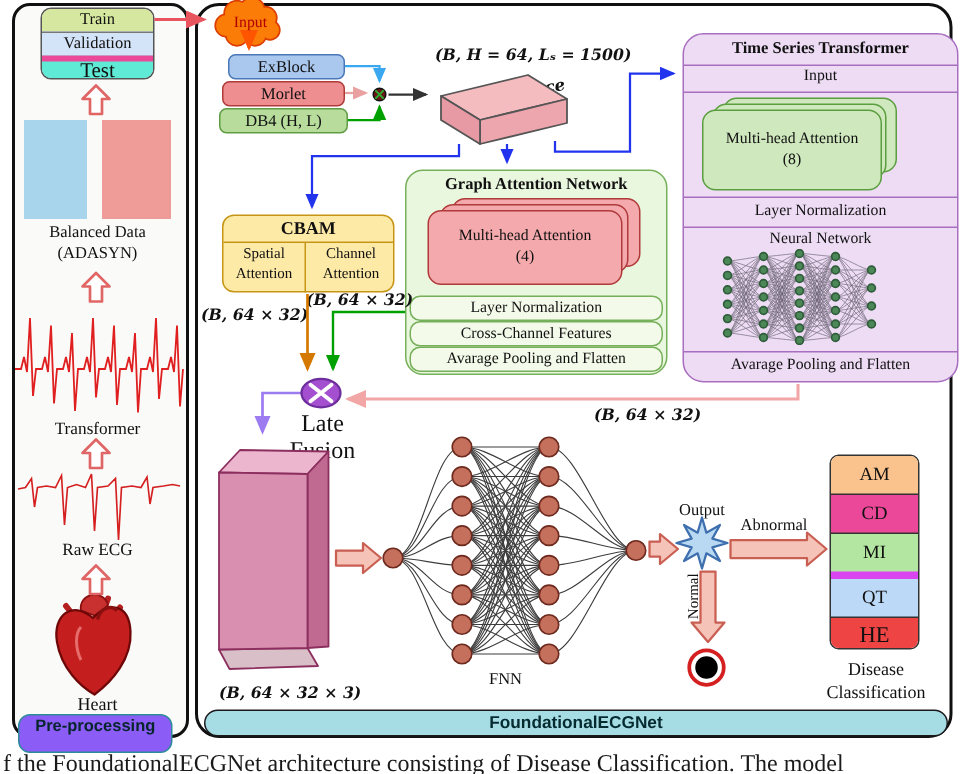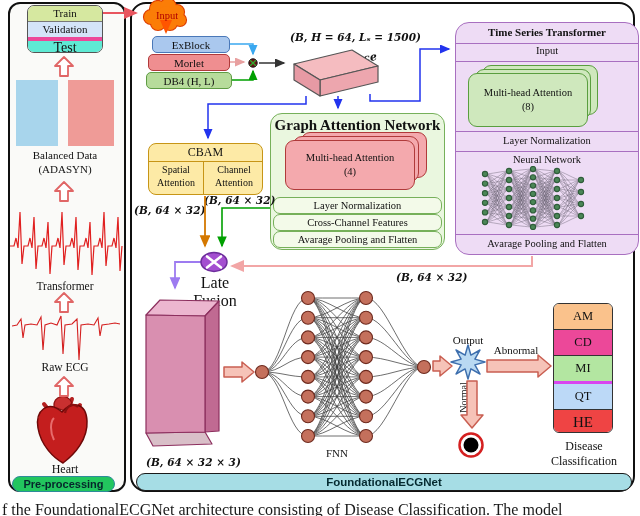--- a/index.html
+++ b/index.html
@@ -49,21 +49,21 @@
 
   <svg class="abs" style="left:32px;top:392px" width="62" height="74" viewBox="0 0 62 74">
     <path d="M12,12 L19,21 M40,7 L36,18 M48,13 L41,22" stroke="#b42020" stroke-width="4" fill="none" stroke-linecap="round"></path>
     <path d="M22,15 C20,4 36,0 40,11 L33,19 Z" fill="#c93030" stroke="#8a1010" stroke-width="1.2"></path>
     <path d="M30,20 C16,8 3,18 6,36 C9,54 22,66 31,71 C43,62 56,47 55,29 C54,10 40,9 30,20 Z" fill="#c41e1e" stroke="#6e0808" stroke-width="1.5"></path>
     <path d="M22,26 C18,30 18,40 22,48" stroke="#f08080" stroke-width="2" fill="none" opacity="0.8"></path>
     <path d="M33,21 C35,13 42,11 46,15" stroke="#8a1010" stroke-width="2.2" fill="none"></path>
   </svg>
   <div class="abs ctr" style="left:10px;top:462px;width:110px;font-size:12px">Heart</div>
 
-  <div class="abs ctr bsans" style="left:12px;top:476px;width:103px;height:16px;line-height:14px;font-size:11px;background:#22c55e;border:1.5px solid #2e8b9a;border-radius:8px;box-sizing:border-box;color:#06262b">Pre-processing</div>
+  <div class="abs ctr bsans" style="left:12px;top:476px;width:103px;height:26px;line-height:14px;font-size:11px;background:#8b5cf6;border:1.5px solid #2e8b9a;border-radius:8px;box-sizing:border-box;color:#06262b">Pre-processing</div>
 
   <div class="abs panel" style="left:130px;top:2px;width:505px;height:490px;border-radius:16px"></div>
 
   <div class="abs ctr" style="left:152px;top:36px;width:78px;height:17px;line-height:16px;font-size:11px;background:#aac8ee;border:1.3px solid #4a78b8;border-radius:5px;box-sizing:border-box">ExBlock</div>
   <div class="abs ctr" style="left:148px;top:54px;width:82px;height:17px;line-height:16px;font-size:11px;background:#ef8e90;border:1.3px solid #b03a3a;border-radius:5px;box-sizing:border-box">Morlet</div>
   <div class="abs ctr" style="left:146px;top:72px;width:86px;height:17px;line-height:16px;font-size:11px;background:#b7dc9b;border:1.3px solid #5f9c44;border-radius:5px;box-sizing:border-box">DB4 (H, L)</div>
 
   <div class="abs ctr math" style="left:290px;top:31px;width:118px">(B, H = 64, Lₛ = 1500)</div>
   <div class="abs ctr math" style="left:297px;top:57px;width:78px;font-size:11px;transform:rotate(-10deg)">Latent Space</div>
 
@@ -296,34 +296,34 @@
       <circle cx="80" cy="41" r="2.6" fill="#4b8757" stroke="#2f5d3a" stroke-width="1.1"></circle>
       <circle cx="80" cy="50" r="2.6" fill="#4b8757" stroke="#2f5d3a" stroke-width="1.1"></circle>
       <circle cx="80" cy="59" r="2.6" fill="#4b8757" stroke="#2f5d3a" stroke-width="1.1"></circle>
       <circle cx="104" cy="14" r="2.6" fill="#4b8757" stroke="#2f5d3a" stroke-width="1.1"></circle>
       <circle cx="104" cy="26" r="2.6" fill="#4b8757" stroke="#2f5d3a" stroke-width="1.1"></circle>
       <circle cx="104" cy="38" r="2.6" fill="#4b8757" stroke="#2f5d3a" stroke-width="1.1"></circle>
       <circle cx="104" cy="50" r="2.6" fill="#4b8757" stroke="#2f5d3a" stroke-width="1.1"></circle>
     </svg>
 
   <div class="abs" style="left:270px;top:113px;width:175px;height:137px;background:#eaf7df;border:1.6px solid #76b05a;border-radius:12px;box-sizing:border-box">
-    <div class="abs ctr" style="left:0;top:3px;width:100%;font-size:15px;font-weight:700">Graph Attention Network</div>
+    <div class="abs ctr" style="left:0;top:3px;width:100%;font-size:11px;font-weight:700">Graph Attention Network</div>
     <div class="abs card" style="left:30px;top:18px;width:126px;height:46px;background:#f4a9ad;border:1.4px solid #b03a3a"></div>
     <div class="abs card" style="left:22px;top:22px;width:126px;height:46px;background:#f4a9ad;border:1.4px solid #b03a3a"></div>
     <div class="abs card ctr" style="left:14px;top:26px;width:130px;height:50px;background:#f4a9ad;border:1.4px solid #b03a3a;font-size:10.5px;padding-top:10px;line-height:14px;box-sizing:border-box">
       <div>Multi-head Attention</div>
         <div>(4)</div>
     </div>
     <div class="abs gatrow" style="left:2px;right:2px;top:83px;height:17px">Layer Normalization</div>
     <div class="abs gatrow" style="left:2px;right:2px;top:100px;height:17px">Cross-Channel Features</div>
     <div class="abs gatrow" style="left:2px;right:2px;top:117px;height:17px">Avarage Pooling and Flatten</div>
   </div>
 
   <div class="abs" style="left:148px;top:143px;width:115px;height:52px;background:#fdeaa6;border:1.5px solid #c79516;border-radius:8px;box-sizing:border-box">
-    <div class="abs ctr" style="left:0;top:1px;width:100%;font-size:12px;font-weight:400">CBAM</div>
+    <div class="abs ctr" style="left:0;top:1px;width:100%;font-size:12px;font-weight:700">CBAM</div>
     <div class="abs" style="left:0;right:0;top:17px;border-top:1px solid #c79516;height:0"></div>
     <div class="abs ctr" style="left:0;top:18px;width:55px;height:33px;border-right:1px solid #c79516;font-size:10px;line-height:1.25;padding-top:2px;box-sizing:border-box">Spatial Attention</div>
     <div class="abs ctr" style="left:56px;top:18px;width:58px;height:33px;font-size:10px;line-height:1.25;padding-top:2px;box-sizing:border-box">Channel Attention</div>
   </div>
 
   <div class="abs ctr math" style="left:134px;top:204px;width:68px">(B, 64 × 32)</div>
   <div class="abs ctr math" style="left:204px;top:194px;width:66px">(B, 64 × 32)</div>
   <div class="abs ctr math" style="left:396px;top:271px;width:66px">(B, 64 × 32)</div>
   <div class="abs ctr" style="left:180px;top:274px;width:70px;font-size:16px">Late Fusion</div>
 
@@ -334,21 +334,21 @@
   <div class="abs ctr math" style="left:146px;top:456px;width:84px">(B, 64 × 32 × 3)</div>
 
   <div class="abs ctr" style="left:315px;top:447px;width:44px;font-size:11px">FNN</div>
   <div class="abs ctr" style="left:444px;top:334px;width:48px;font-size:11px">Output</div>
   <div class="abs ctr" style="left:489px;top:344px;width:54px;font-size:11px">Abnormal</div>
   <div class="abs ctr" style="left:441px;top:392px;width:44px;font-size:10px;transform:rotate(-90deg)">Normal</div>
 
   <div class="abs" style="left:553px;top:303px;width:60px;height:130px;border:1.5px solid #333;border-radius:6px;overflow:hidden;box-sizing:border-box">
     <div class="ctr" style="height:25px;line-height:25px;font-size:12.5px;background:#fac28c;border-bottom:1px solid #333">AM</div>
     <div class="ctr" style="height:25px;line-height:25px;font-size:12.5px;background:#ec4899;border-bottom:1px solid #333">CD</div>
-    <div class="ctr" style="height:25px;line-height:25px;font-size:12.5px;background:#b3e6a1;border-bottom:3px solid #d946ef">MI</div>
+    <div class="ctr" style="height:25px;line-height:25px;font-size:12.5px;background:#b3e6a1;border-bottom:5px solid #d946ef">MI</div>
     <div class="ctr" style="height:25px;line-height:25px;font-size:12.5px;background:#bcd9f7;border-bottom:1px solid #333">QT</div>
     <div class="ctr" style="height:26px;line-height:25px;font-size:15px;background:#ef4444">HE</div>
   </div>
   <div class="abs ctr" style="left:546px;top:439px;width:76px;font-size:12px;line-height:15px">
     <div>Disease</div>
       <div>Classification</div>
   </div>
 
   <div class="abs ctr bsans" style="left:136px;top:473px;width:496px;height:18px;line-height:16px;font-size:11.5px;background:#a6dde5;border:1.6px solid #1a1a1a;border-radius:9px;box-sizing:border-box;color:#052a30">FoundationalECGNet</div>
 

